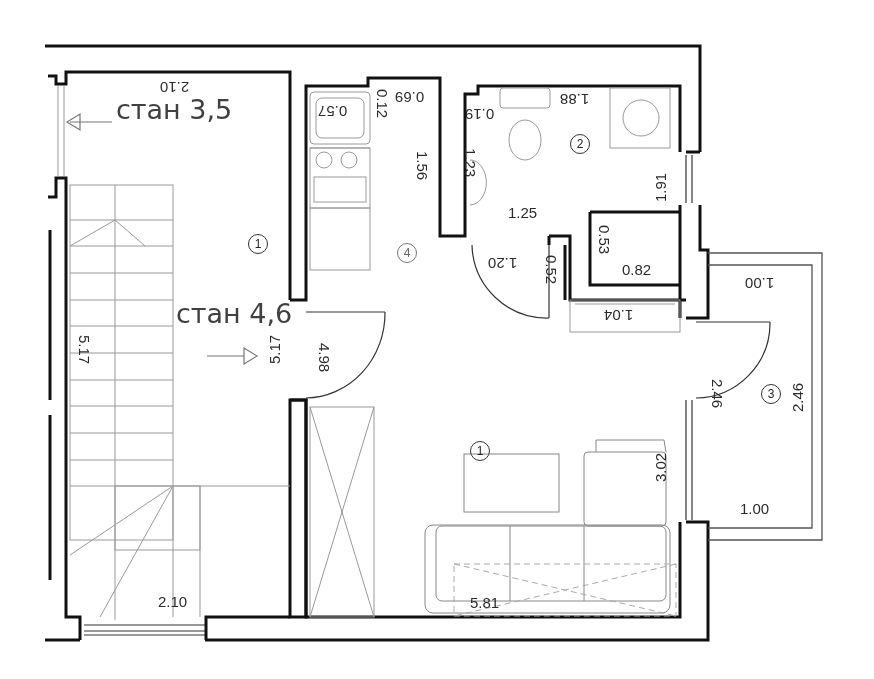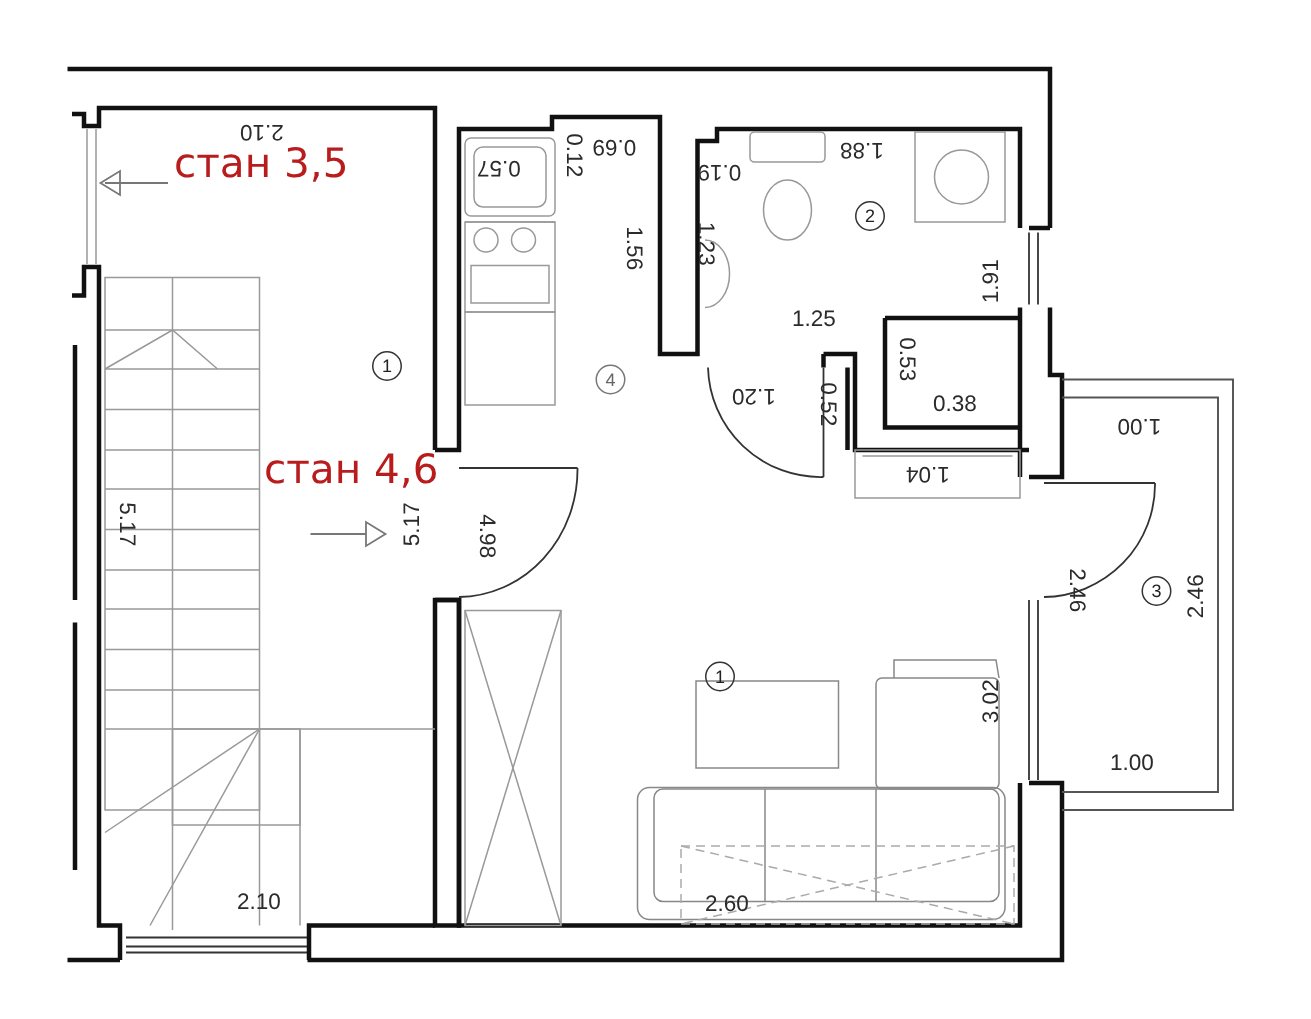--- a/index.html
+++ b/index.html
@@ -1,21 +1,21 @@
 <!DOCTYPE html>
 <html><head>
 <meta charset="utf-8">
 <style>
   html, body { margin: 0; padding: 0; background: #ffffff; }
   body { width: 874px; height: 679px; position: relative; overflow: hidden;
          font-family: "DejaVu Sans", sans-serif; }
   #plan { position: absolute; left: 0; top: 0; width: 874px; height: 679px; }
   .lbl { position: absolute; font-family: "Liberation Sans", sans-serif; font-size: 15px;
          color: #2b2b2b; white-space: nowrap; line-height: 1; transform-origin: center center; }
-  .big { font-family: "DejaVu Sans", sans-serif; font-size: 27px; color: #b91c1c; }
+  .big { font-family: "DejaVu Sans", sans-serif; font-size: 27px; color: #404040; }
   .circ { position: absolute; width: 20px; height: 20px; border: 1.3px solid #333;
           border-radius: 50%; font-family: "Liberation Sans", sans-serif; font-size: 12px;
           display: flex; align-items: center; justify-content: center; color: #222;
           box-sizing: border-box; background: transparent; }
   .circ.grey { border-color: #777; color: #666; }
   .r180 { transform: rotate(180deg); }
   .r90 { transform: rotate(90deg); }
   .rm90 { transform: rotate(-90deg); }
 </style>
 </head>
@@ -170,25 +170,25 @@
 <div class="lbl r90" style="left:70px;top:342px;">5.17</div>
 <div class="lbl rm90" style="left:260px;top:342px;">5.17</div>
 <div class="lbl r90" style="left:310px;top:350px;">4.98</div>
 <div class="lbl r180" style="left:318px;top:104px;">0.57</div>
 <div class="lbl r90" style="left:368px;top:96px;">0.12</div>
 <div class="lbl r180" style="left:395px;top:90px;">0.69</div>
 <div class="lbl r90" style="left:408px;top:158px;">1.56</div>
 <div class="lbl r180" style="left:465px;top:107px;">0.19</div>
 <div class="lbl r180" style="left:560px;top:92px;">1.88</div>
 <div class="lbl r90" style="left:456px;top:155px;">1.23</div>
-<div class="lbl" style="left:528px;top:205px;">1.25</div>
+<div class="lbl" style="left:508px;top:205px;">1.25</div>
 <div class="lbl rm90" style="left:646px;top:180px;">1.91</div>
 <div class="lbl r90" style="left:590px;top:232px;">0.53</div>
-<div class="lbl" style="left:622px;top:262px;">0.38</div>
+<div class="lbl" style="left:622px;top:262px;">0.82</div>
 <div class="lbl r180" style="left:488px;top:256px;">1.20</div>
 <div class="lbl r90" style="left:537px;top:262px;">0.52</div>
 <div class="lbl r180" style="left:604px;top:308px;">1.04</div>
 <div class="lbl r180" style="left:745px;top:276px;">1.00</div>
 <div class="lbl" style="left:740px;top:501px;">1.00</div>
 <div class="lbl r90" style="left:703px;top:386px;">2.46</div>
 <div class="lbl rm90" style="left:783px;top:390px;">2.46</div>
 <div class="lbl rm90" style="left:646px;top:460px;">3.02</div>
-<div class="lbl" style="left:470px;top:595px;">2.60</div>
+<div class="lbl" style="left:470px;top:595px;">5.81</div>
 
 </body></html>

